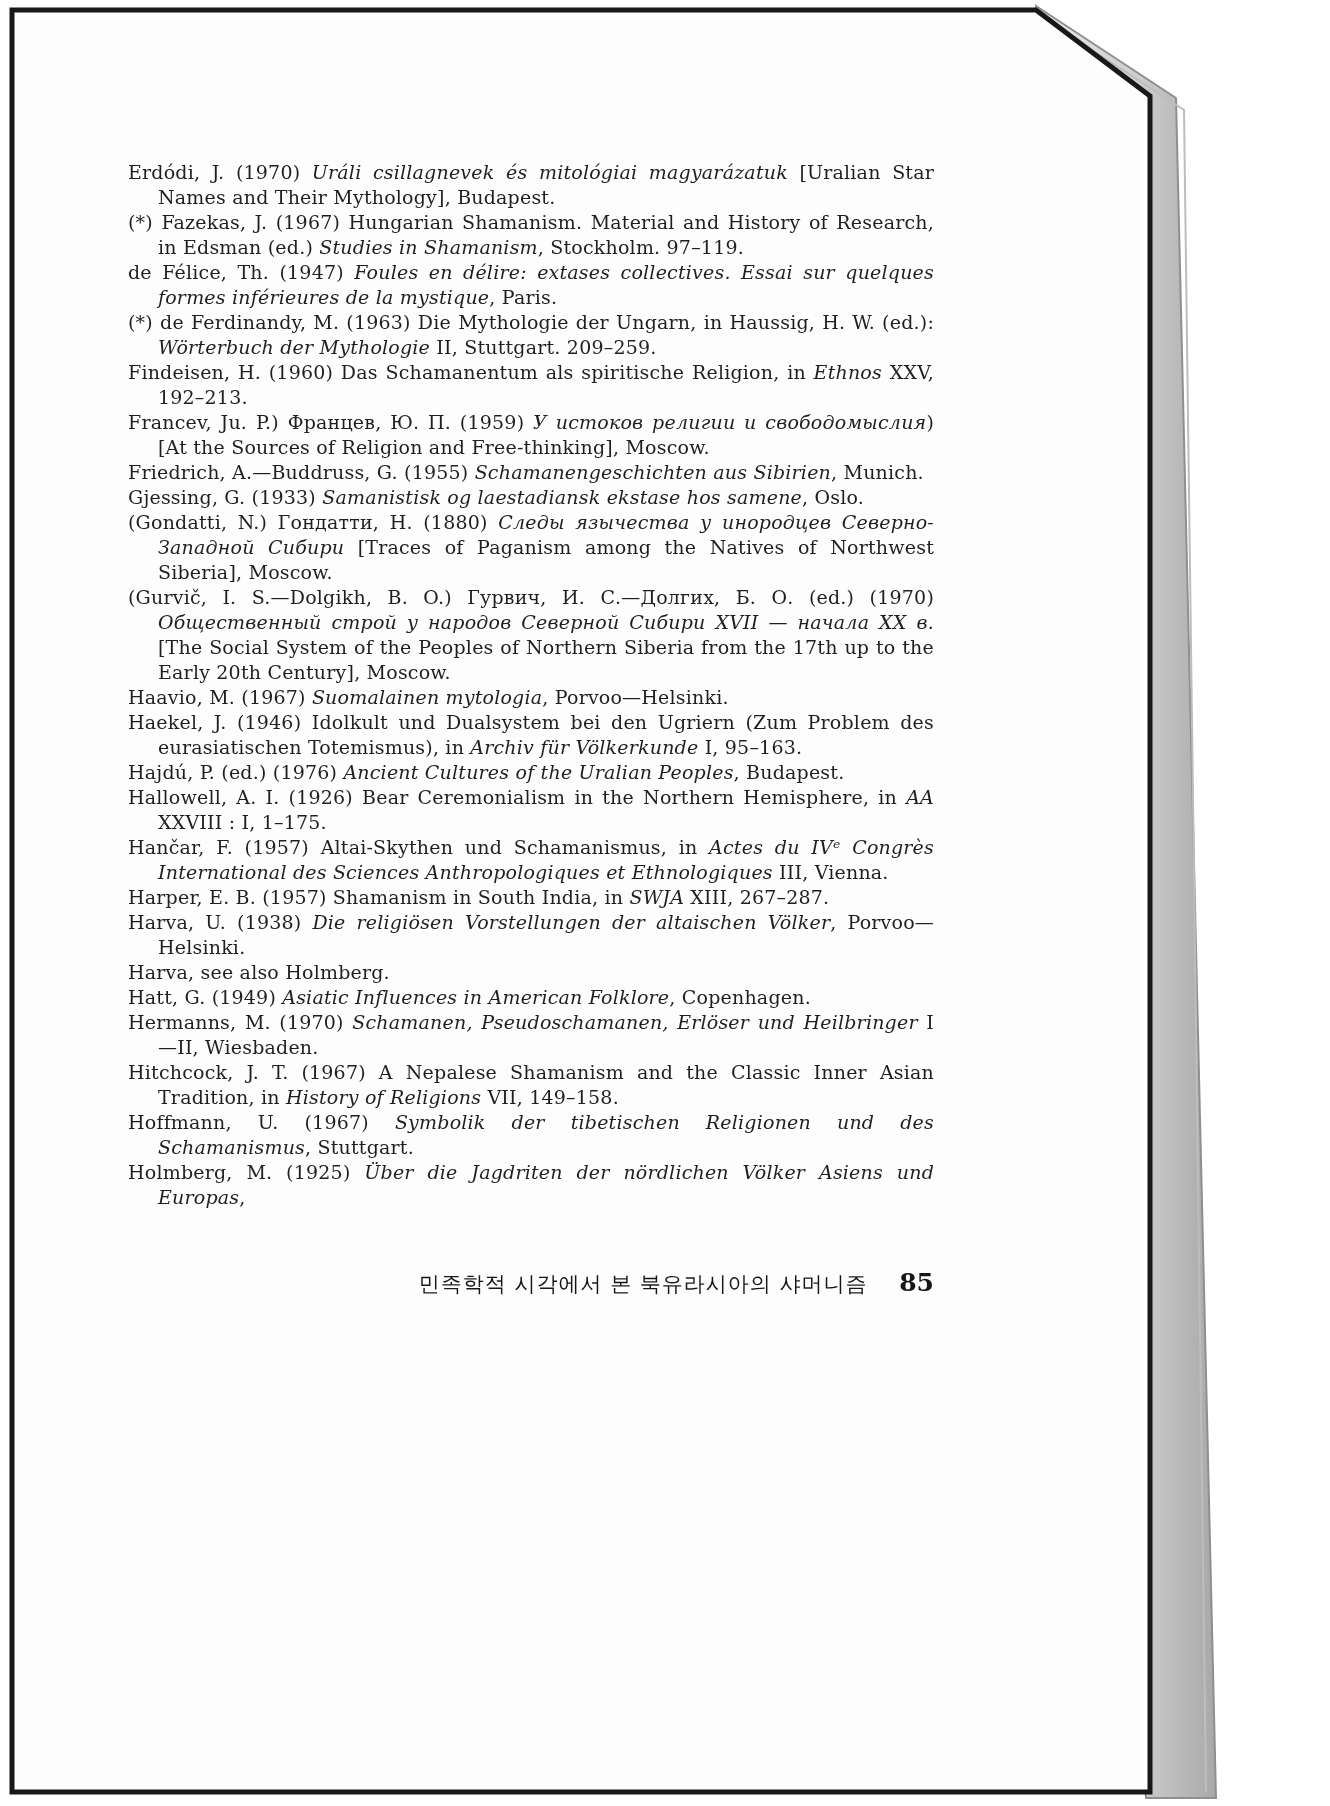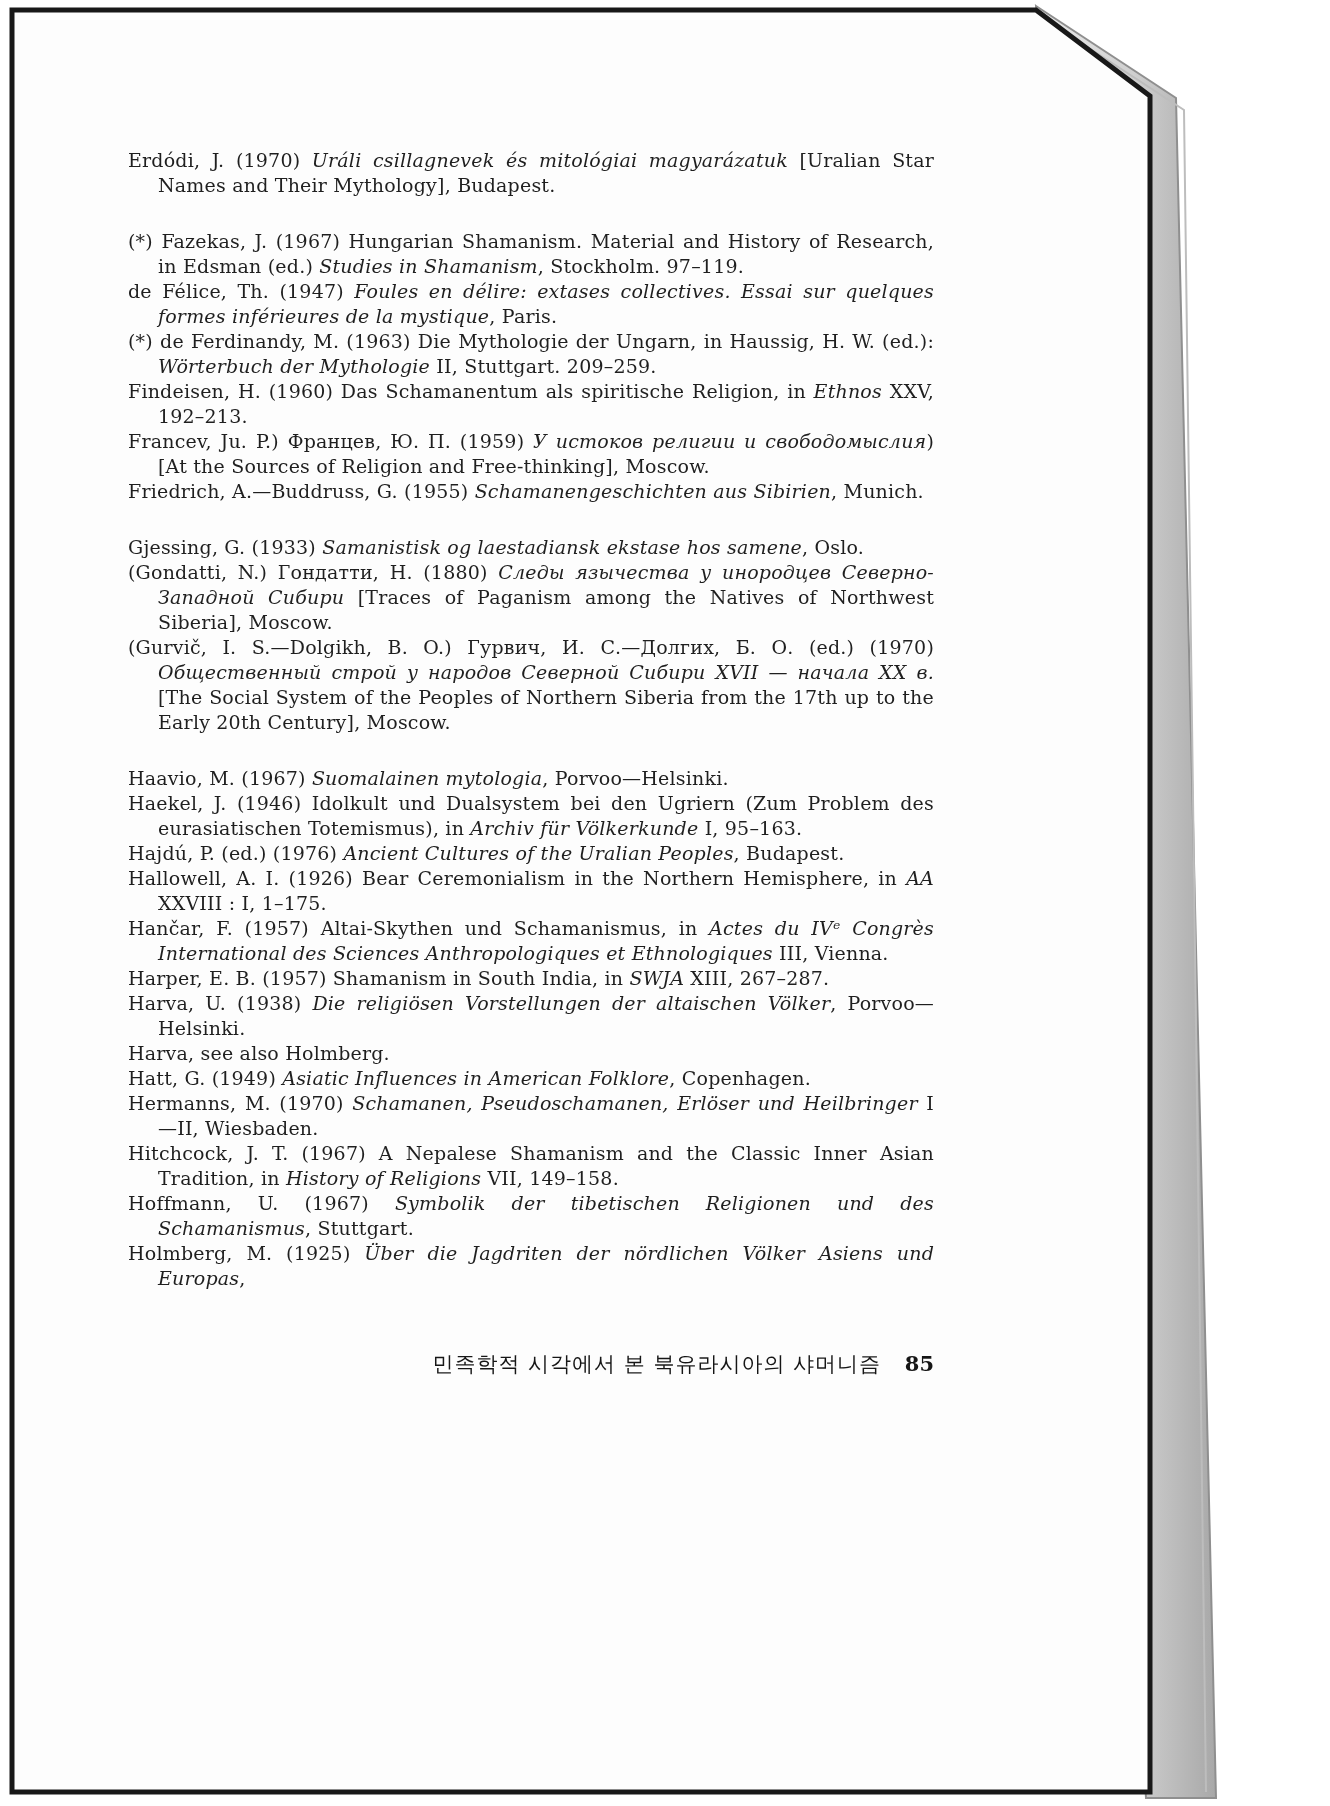--- a/index.html
+++ b/index.html
@@ -19,50 +19,50 @@
     inset: 0;
   }
   .frame-svg {
     position: absolute;
     left: 0;
     top: 0;
   }
   .content {
     position: absolute;
     left: 128px;
-    top: 148px;
+    top: 160px;
     width: 806px;
     color: #1f1f1f;
     font-size: 19px;
     line-height: 25px;
   }
   .biblio p {
     margin: 0;
     padding-left: 30px;
     text-indent: -30px;
     text-align: justify;
     letter-spacing: 0.2px;
   }
   .biblio p.gap {
-    margin-top: 31px;
+    margin-top: 0;
   }
   .it {
     font-style: italic;
   }
   .footer {
     margin-top: 60px;
     text-align: right;
     font-size: 21px;
     color: #161616;
     letter-spacing: 1px;
   }
   .page-number {
     font-weight: bold;
-    font-size: 21px;
-    margin-left: 16px;
+    font-size: 25px;
+    margin-left: 24px;
     letter-spacing: 0;
   }
 </style>
 </head>
 <body>
 
 <div class="scan">
 
   <svg class="frame-svg" width="1330" height="1806" viewBox="0 0 1330 1806">
     <defs>

